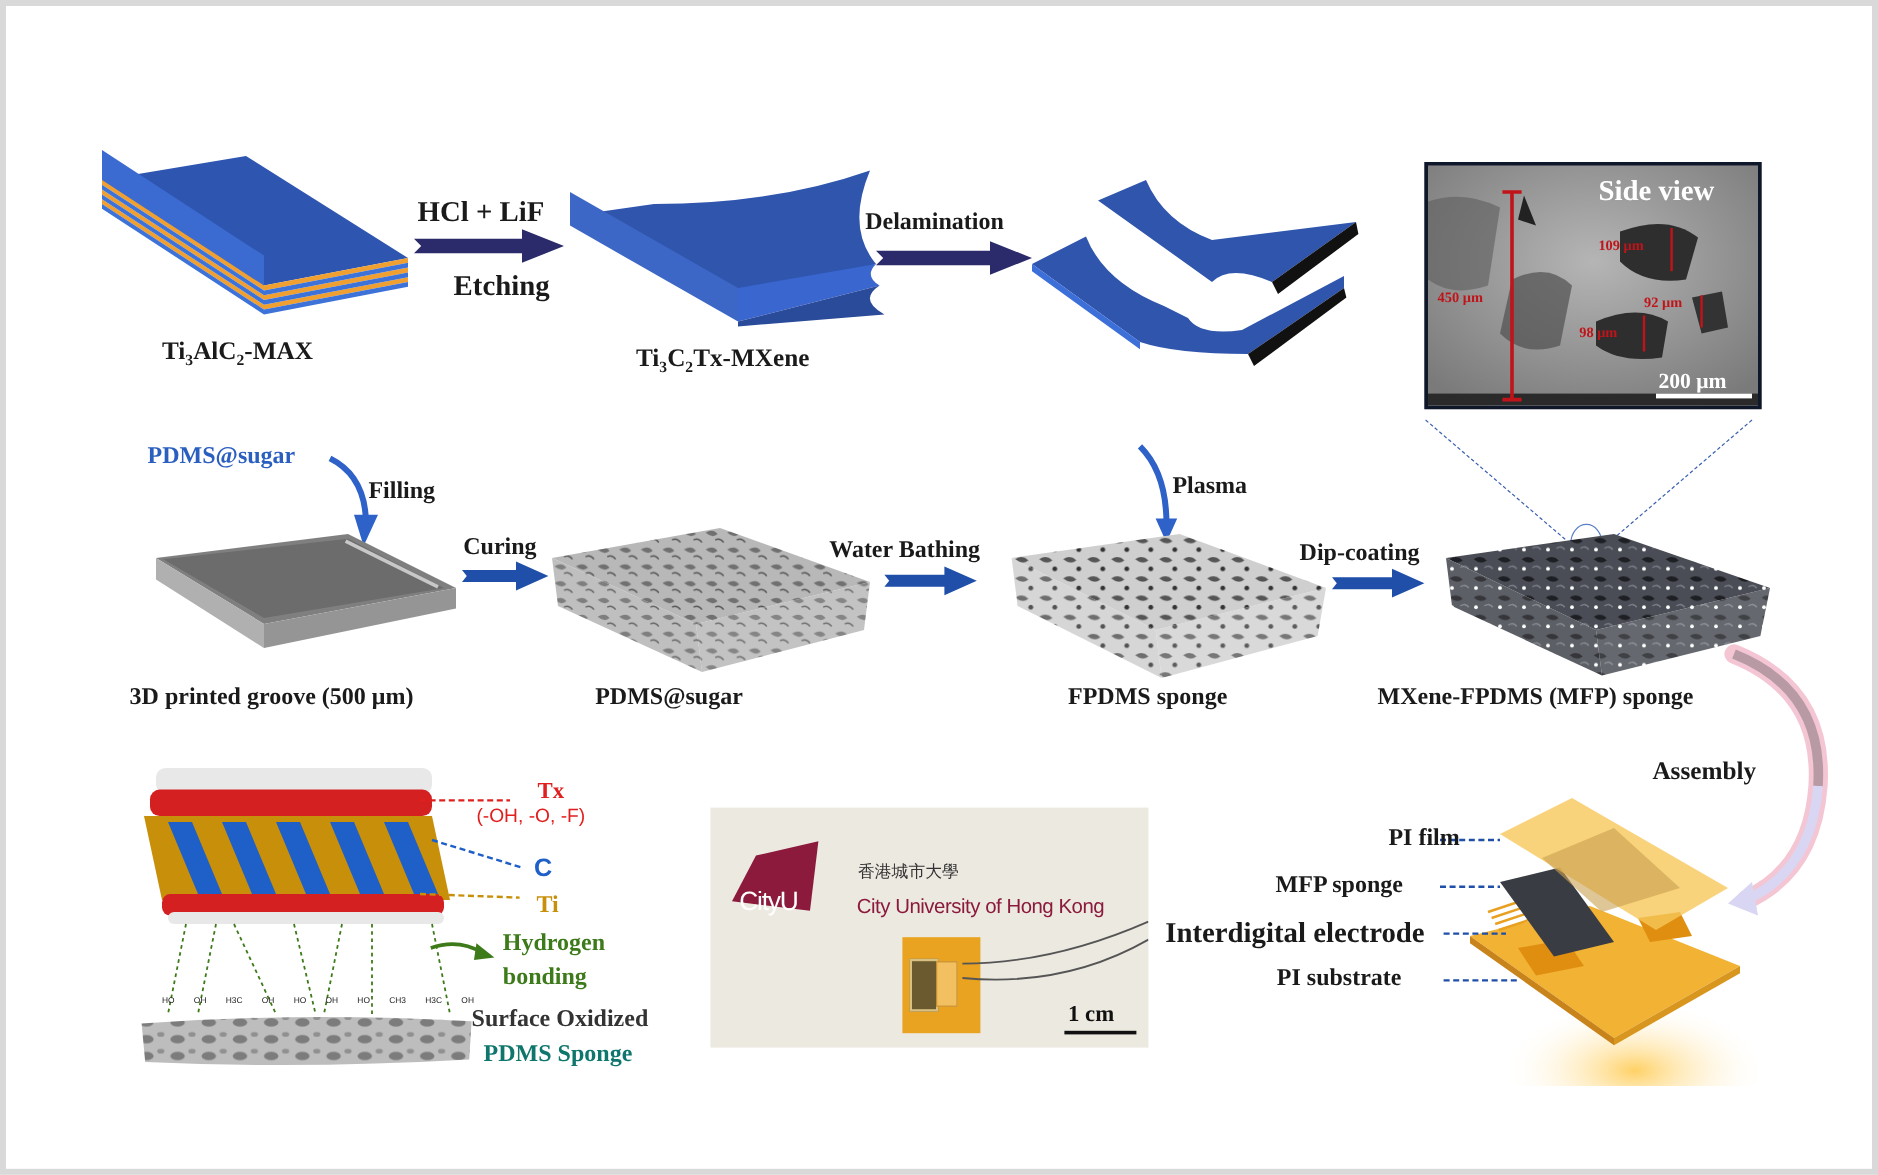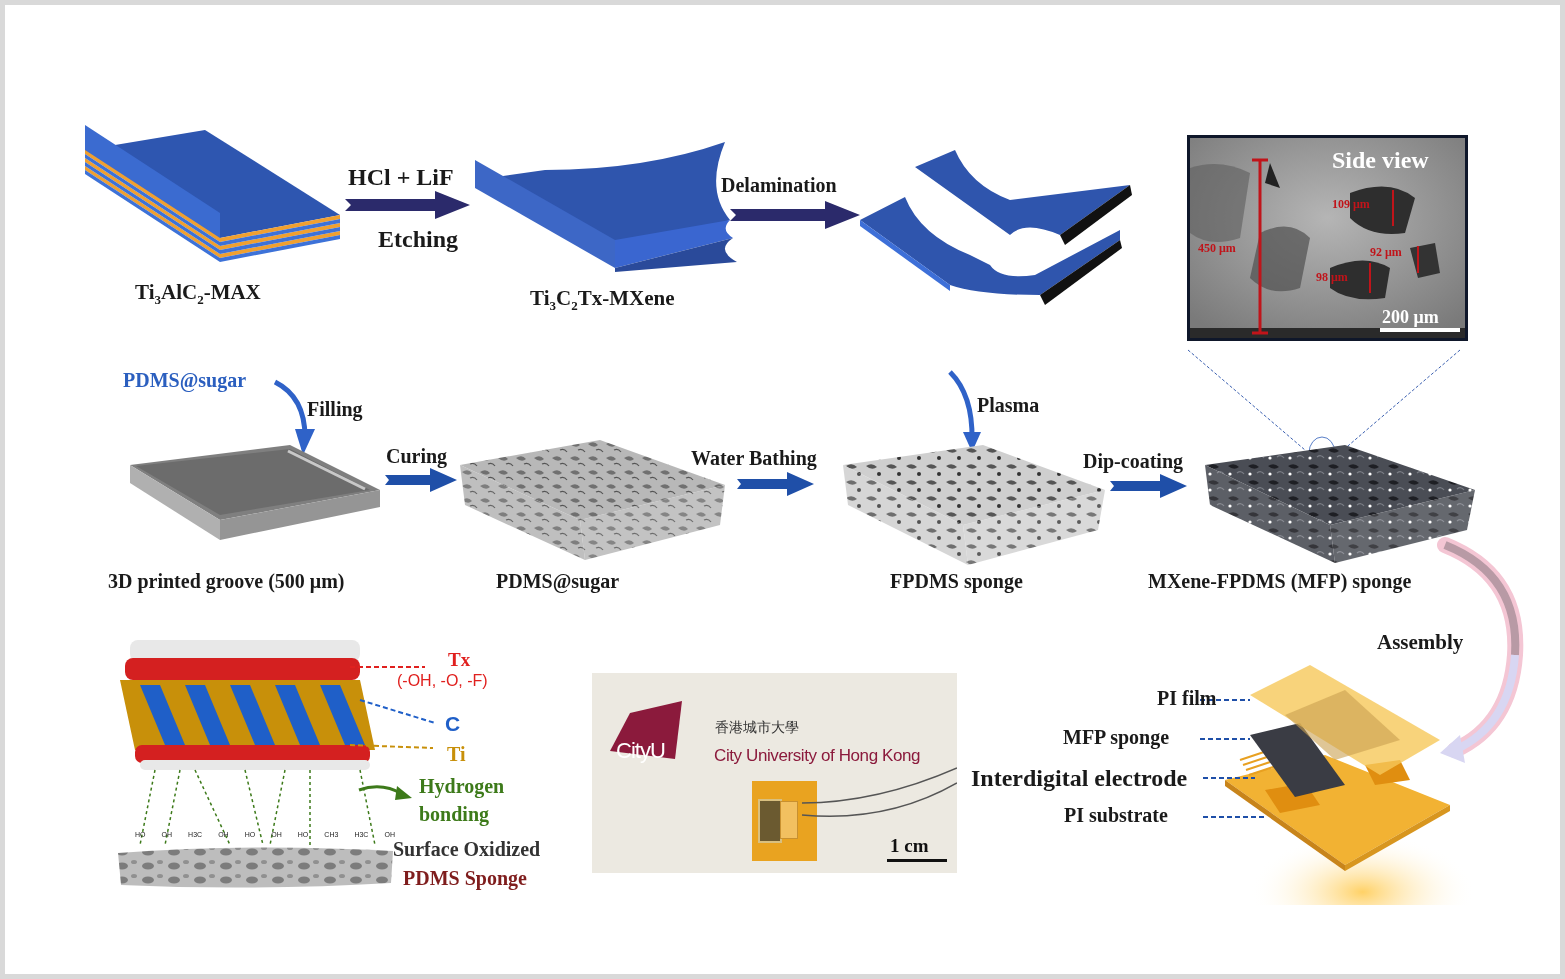--- a/index.html
+++ b/index.html
@@ -255,21 +255,21 @@
     <defs>
       <pattern id="foamG" width="26" height="14" patternUnits="userSpaceOnUse">
         <rect width="26" height="14" fill="#bdbdbd"></rect>
         <ellipse cx="9" cy="7" rx="6" ry="3.5" fill="#7c7c7c"></ellipse>
         <ellipse cx="21" cy="3" rx="3" ry="2" fill="#909090"></ellipse>
       </pattern>
     </defs>
     <path d="M5,8 Q140,-2 280,6 L278,38 Q140,46 8,40 Z" fill="url(#foamG)"></path>
   </svg>
   <div class="lbl" style="left:388px;top:834px;font-size:20px;color:#333;">Surface Oxidized</div>
-  <div class="lbl" style="left:398px;top:863px;font-size:20px;color:#7f1d1d;">PDMS Sponge</div>
+  <div class="lbl" style="left:398px;top:863px;font-size:20px;color:#0f766e;">PDMS Sponge</div>
 
   <div class="fig" style="left:587px;top:668px;width:365px;height:200px;background:#ece9e1;overflow:hidden;">
     <svg class="fig" style="left:18px;top:28px" width="80" height="65">
       <polygon points="20,12 72,0 65,58 0,50" fill="#8b1a3c"></polygon>
     </svg>
     <div class="lbl" style="left:24px;top:67px;font-size:22px;color:#fff;font-weight:normal;font-family:'Liberation Sans',sans-serif;letter-spacing:-1px;">CityU</div>
     <div class="lbl" style="left:123px;top:47px;font-size:14px;color:#333;font-weight:normal;font-family:'DejaVu Sans',sans-serif;">香港城市大學</div>
     <div class="lbl" style="left:122px;top:74px;font-size:17px;color:#8b1a3c;font-weight:normal;font-family:'Liberation Sans',sans-serif;letter-spacing:-0.4px;">City University of Hong Kong</div>
     <div class="fig" style="left:160px;top:108px;width:65px;height:80px;background:#e9a320;">
       <div class="fig" style="left:6px;top:18px;width:20px;height:40px;background:#6b5a30;border:2px solid #d9c080;"></div>

